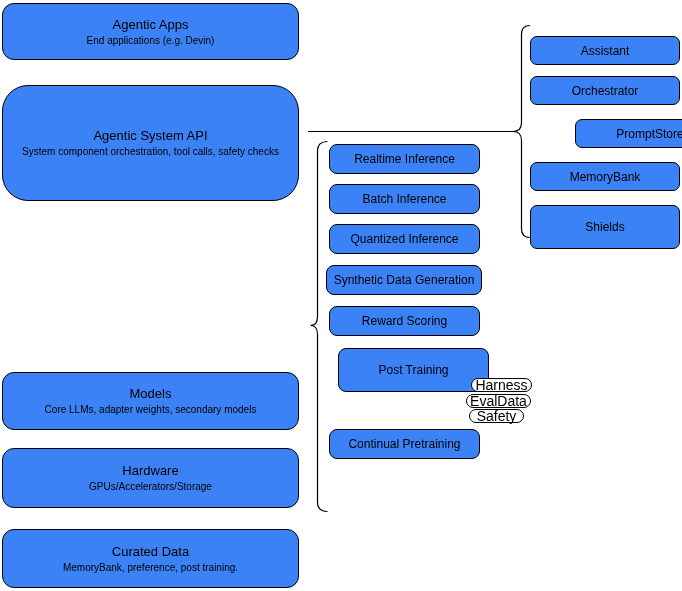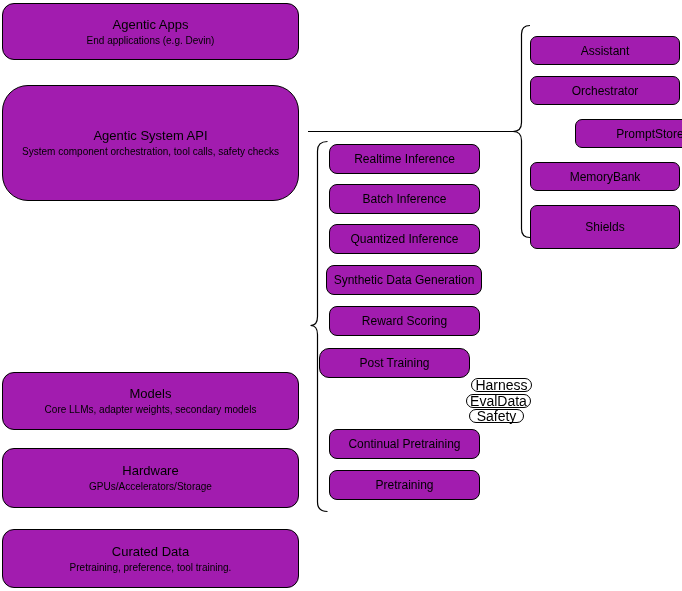--- a/index.html
+++ b/index.html
@@ -3,21 +3,21 @@
 <meta charset="utf-8">
 <style>
   html,body{margin:0;padding:0;background:#ffffff;}
   body{
     width:682px;height:591px;overflow:hidden;
     font-family:"Liberation Sans",sans-serif;color:#000000;
   }
   .canvas{position:relative;width:682px;height:591px;background:#ffffff;}
   svg.connectors{position:absolute;left:0;top:0;width:682px;height:591px;z-index:1;}
   .box{
-    position:absolute;box-sizing:border-box;background:#a21caf;border:1px solid #000000;
+    position:absolute;box-sizing:border-box;background:#3b82f6;border:1px solid #000000;
     display:flex;flex-direction:column;align-items:center;justify-content:center;
     text-align:center;z-index:2;
   }
   .box .t{font-size:13px;line-height:16px;}
   .box .s{font-size:10px;line-height:12px;margin-top:2px;}
   .mlabel{font-size:12px;line-height:14px;}
   .r12{border-radius:12px;}
   .r26{border-radius:26px;}
   .r8{border-radius:8px;}
   .r7{border-radius:7px;}
@@ -54,46 +54,43 @@
     <div class="s">Core LLMs, adapter weights, secondary models</div>
   </div>
 
   <div class="box r12" style="left:2px;top:448px;width:297px;height:60px;">
     <div class="t">Hardware</div>
     <div class="s">GPUs/Accelerators/Storage</div>
   </div>
 
   <div class="box r12" style="left:2px;top:529px;width:297px;height:59px;">
     <div class="t">Curated Data</div>
-    <div class="s">Pretraining, preference, tool training.</div>
+    <div class="s">MemoryBank, preference, post training.</div>
   </div>
 
   <div class="box r8" style="left:329px;top:144px;width:151px;height:30px;">
     <div class="mlabel">Realtime Inference</div>
   </div>
   <div class="box r8" style="left:329px;top:184px;width:151px;height:30px;">
     <div class="mlabel">Batch Inference</div>
   </div>
   <div class="box r8" style="left:329px;top:224px;width:151px;height:30px;">
     <div class="mlabel">Quantized Inference</div>
   </div>
   <div class="box r8" style="left:326px;top:265px;width:156px;height:30px;">
     <div class="mlabel">Synthetic Data Generation</div>
   </div>
   <div class="box r8" style="left:329px;top:306px;width:151px;height:30px;">
     <div class="mlabel">Reward Scoring</div>
   </div>
-  <div class="box r8" style="left:319px;top:348px;width:151px;height:30px;border-radius:10px;">
+  <div class="box r8" style="left:338px;top:348px;width:151px;height:44px;">
     <div class="mlabel">Post Training</div>
   </div>
   <div class="box r8" style="left:329px;top:429px;width:151px;height:30px;">
     <div class="mlabel">Continual Pretraining</div>
-  </div>
-  <div class="box r8" style="left:329px;top:470px;width:151px;height:30px;">
-    <div class="mlabel">Pretraining</div>
   </div>
 
   <div class="tag" style="left:471px;top:378px;width:61px;height:14px;">
     <span>Harness</span>
   </div>
   <div class="tag" style="left:466px;top:394px;width:65px;height:14px;">
     <span>EvalData</span>
   </div>
   <div class="tag" style="left:469px;top:409px;width:55px;height:14px;">
     <span>Safety</span>

